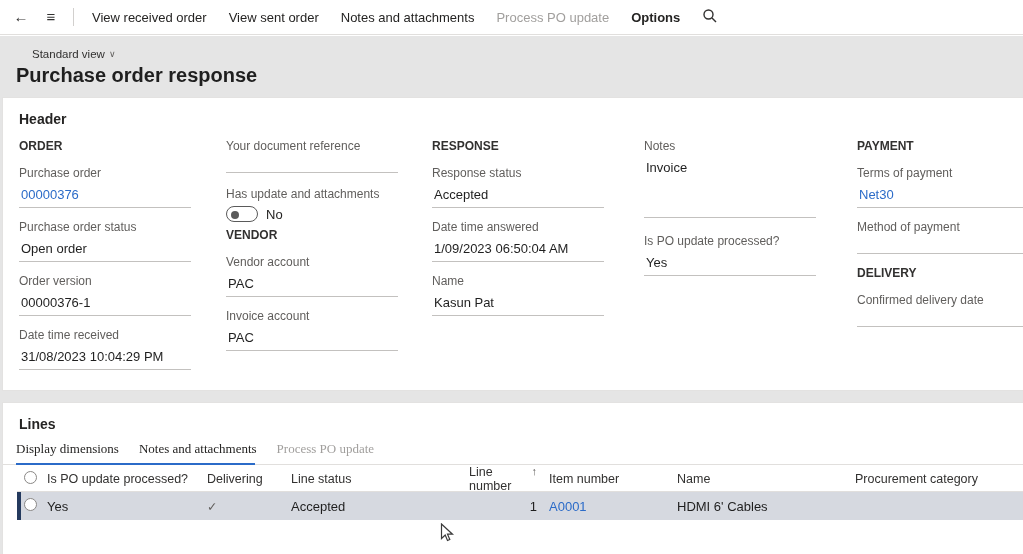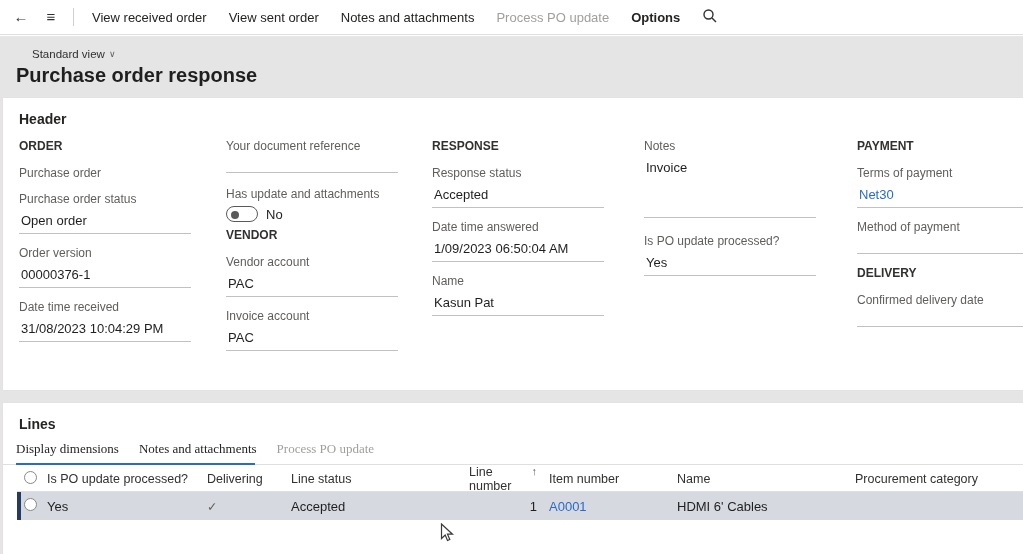--- a/index.html
+++ b/index.html
@@ -107,20 +107,21 @@
 
     
     <section class="panel header-panel">
       <div class="panel-title">Header</div>
       <div class="header-grid">
 
         <div>
           <div class="group-title">ORDER</div>
           <div class="field">
             <div class="field-label">Purchase order</div>
+            <div class="field-value link">00000376</div>
           </div>
           <div class="field">
             <div class="field-label">Purchase order status</div>
             <div class="field-value">Open order</div>
           </div>
           <div class="field">
             <div class="field-label">Order version</div>
             <div class="field-value">00000376-1</div>
           </div>
           <div class="field">

